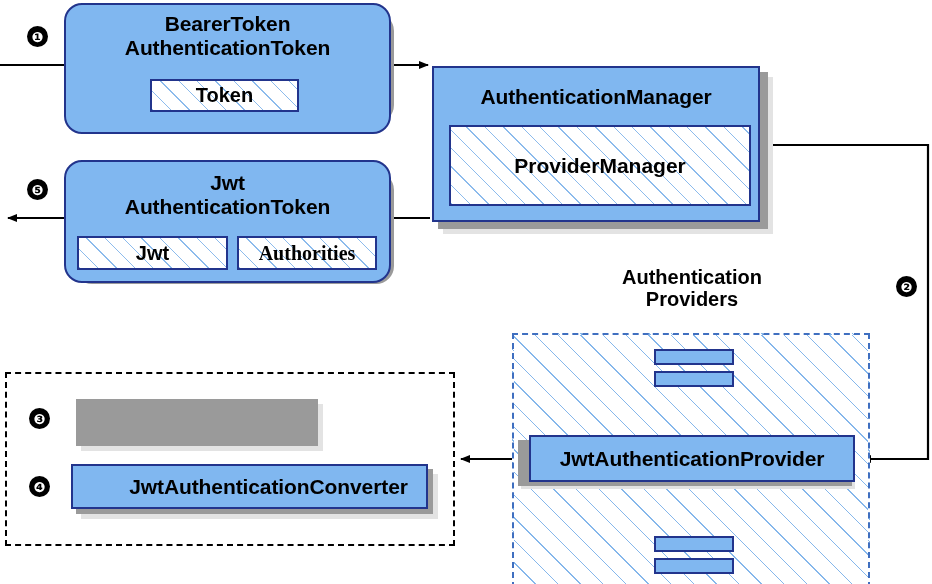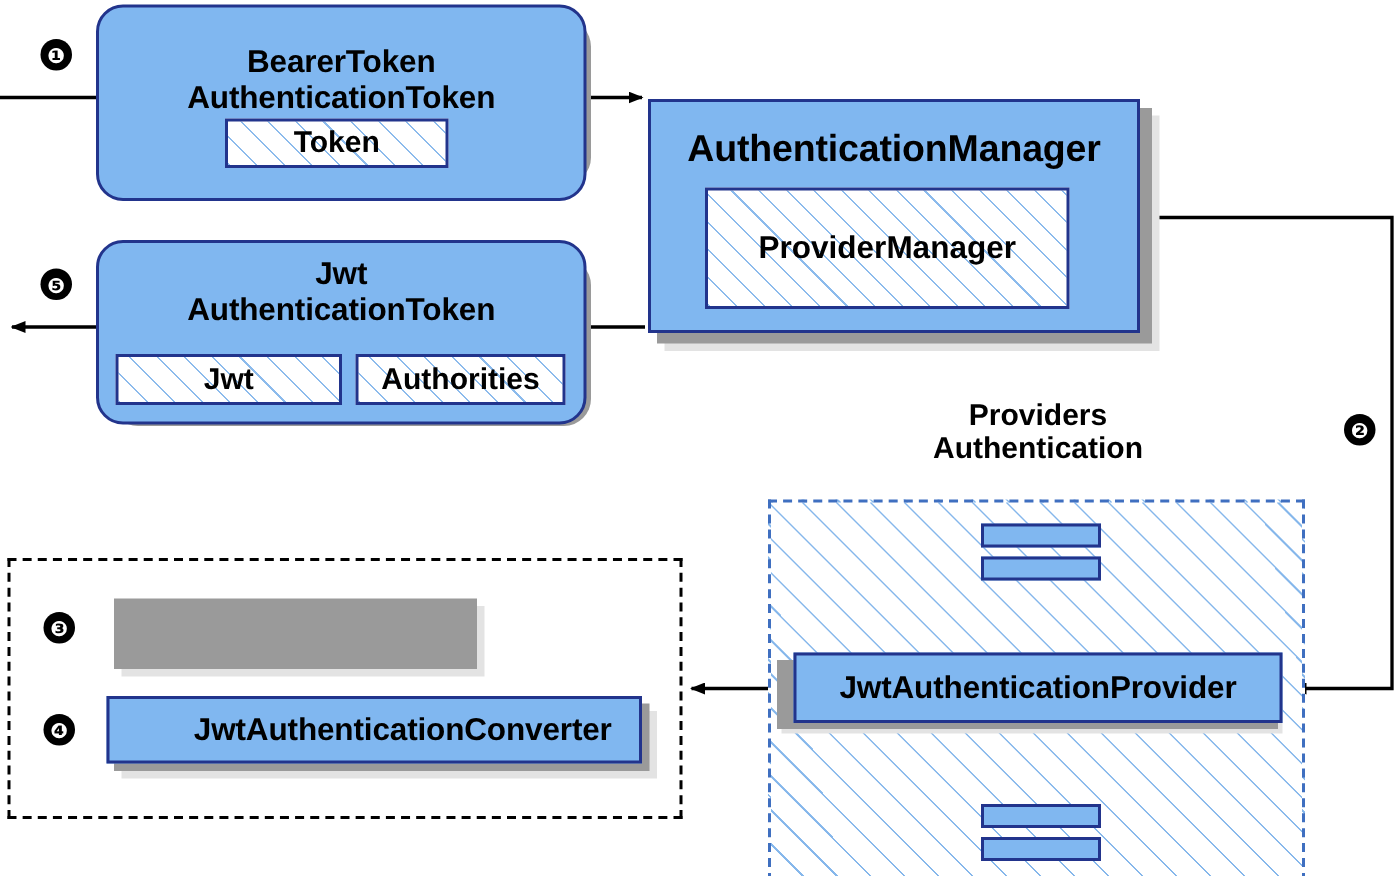--- a/index.html
+++ b/index.html
@@ -173,67 +173,67 @@
     </g>
 
     <g>
       <path d="M693,492 L693,531" stroke="#000" stroke-width="4" fill="none" marker-start="url(#arrowUp)" marker-end="url(#arrowDn)"></path>
     </g>
   </svg>
 
   <div class="group-dashed-blue" style="left:512px;top:333px;width:358px;height:255px;"></div>
 
   <div class="group-caption" style="left:552px;top:266px;width:280px;font-size:20px;">
+    <div>Authentication</div>
     <div>Providers</div>
-    <div>Authentication</div>
   </div>
 
   <div class="mini-bar" style="left:654px;top:349px;width:80px;height:16px;"></div>
   <div class="mini-bar" style="left:654px;top:371px;width:80px;height:16px;"></div>
 
   <div class="mini-bar" style="left:654px;top:536px;width:80px;height:16px;"></div>
   <div class="mini-bar" style="left:654px;top:558px;width:80px;height:16px;"></div>
 
   <div class="shadow lite" style="left:521px;top:443px;width:334px;height:46px;"></div>
   <div class="shadow" style="left:518px;top:440px;width:334px;height:46px;"></div>
   <div class="node" style="left:529px;top:435px;width:326px;height:47px;justify-content:center;">
     <div class="node-title" style="font-size:21px;">JwtAuthenticationProvider</div>
   </div>
 
   <div class="shadow rounded" style="left:74px;top:13px;width:320px;height:110px;"></div>
-  <div class="node rounded" style="left:64px;top:3px;width:327px;height:131px;padding-top:25px;">
+  <div class="node rounded" style="left:64px;top:3px;width:327px;height:131px;padding-top:7px;">
     <div class="node-title" style="font-size:21px;">
       <div>BearerToken</div>
       <div>AuthenticationToken</div>
     </div>
   </div>
   <div class="hatch" style="left:150px;top:79px;width:149px;height:33px;">
     <span class="hatch-label" style="font-size:20px;">Token</span>
   </div>
 
   <div class="shadow rounded" style="left:74px;top:172px;width:320px;height:112px;"></div>
   <div class="node rounded" style="left:64px;top:160px;width:327px;height:123px;padding-top:9px;">
     <div class="node-title" style="font-size:21px;">
       <div>Jwt</div>
       <div>AuthenticationToken</div>
     </div>
   </div>
   <div class="hatch" style="left:77px;top:236px;width:151px;height:34px;">
     <span class="hatch-label" style="font-size:20px;">Jwt</span>
   </div>
-  <div class="hatch" style="left:237px;top:236px;width:140px;height:34px;">
+  <div class="hatch" style="left:237px;top:236px;width:140px;height:34px;font-family:Liberation Serif, serif;">
     <span class="hatch-label" style="font-size:20px;">Authorities</span>
   </div>
 
   <div class="shadow lite" style="left:443px;top:77px;width:330px;height:157px;"></div>
   <div class="shadow" style="left:438px;top:72px;width:330px;height:157px;"></div>
   <div class="node" style="left:432px;top:66px;width:328px;height:156px;padding-top:17px;">
-    <div class="node-title" style="font-size:25px;">AuthenticationManager</div>
-  </div>
-  <div class="hatch" style="left:470px;top:125px;width:243px;height:81px;">
+    <div class="node-title" style="font-size:21px;">AuthenticationManager</div>
+  </div>
+  <div class="hatch" style="left:449px;top:125px;width:302px;height:81px;">
     <span class="hatch-label" style="font-size:21px;">ProviderManager</span>
   </div>
 
   <div class="group-dashed-black" style="left:5px;top:372px;width:450px;height:174px;"></div>
 
   <div class="shadow lite" style="left:81px;top:404px;width:242px;height:47px;"></div>
   <div class="shadow" style="left:76px;top:399px;width:242px;height:47px;"></div>
 
   <div class="shadow lite" style="left:81px;top:474px;width:357px;height:45px;"></div>
   <div class="shadow" style="left:76px;top:469px;width:357px;height:45px;"></div>

